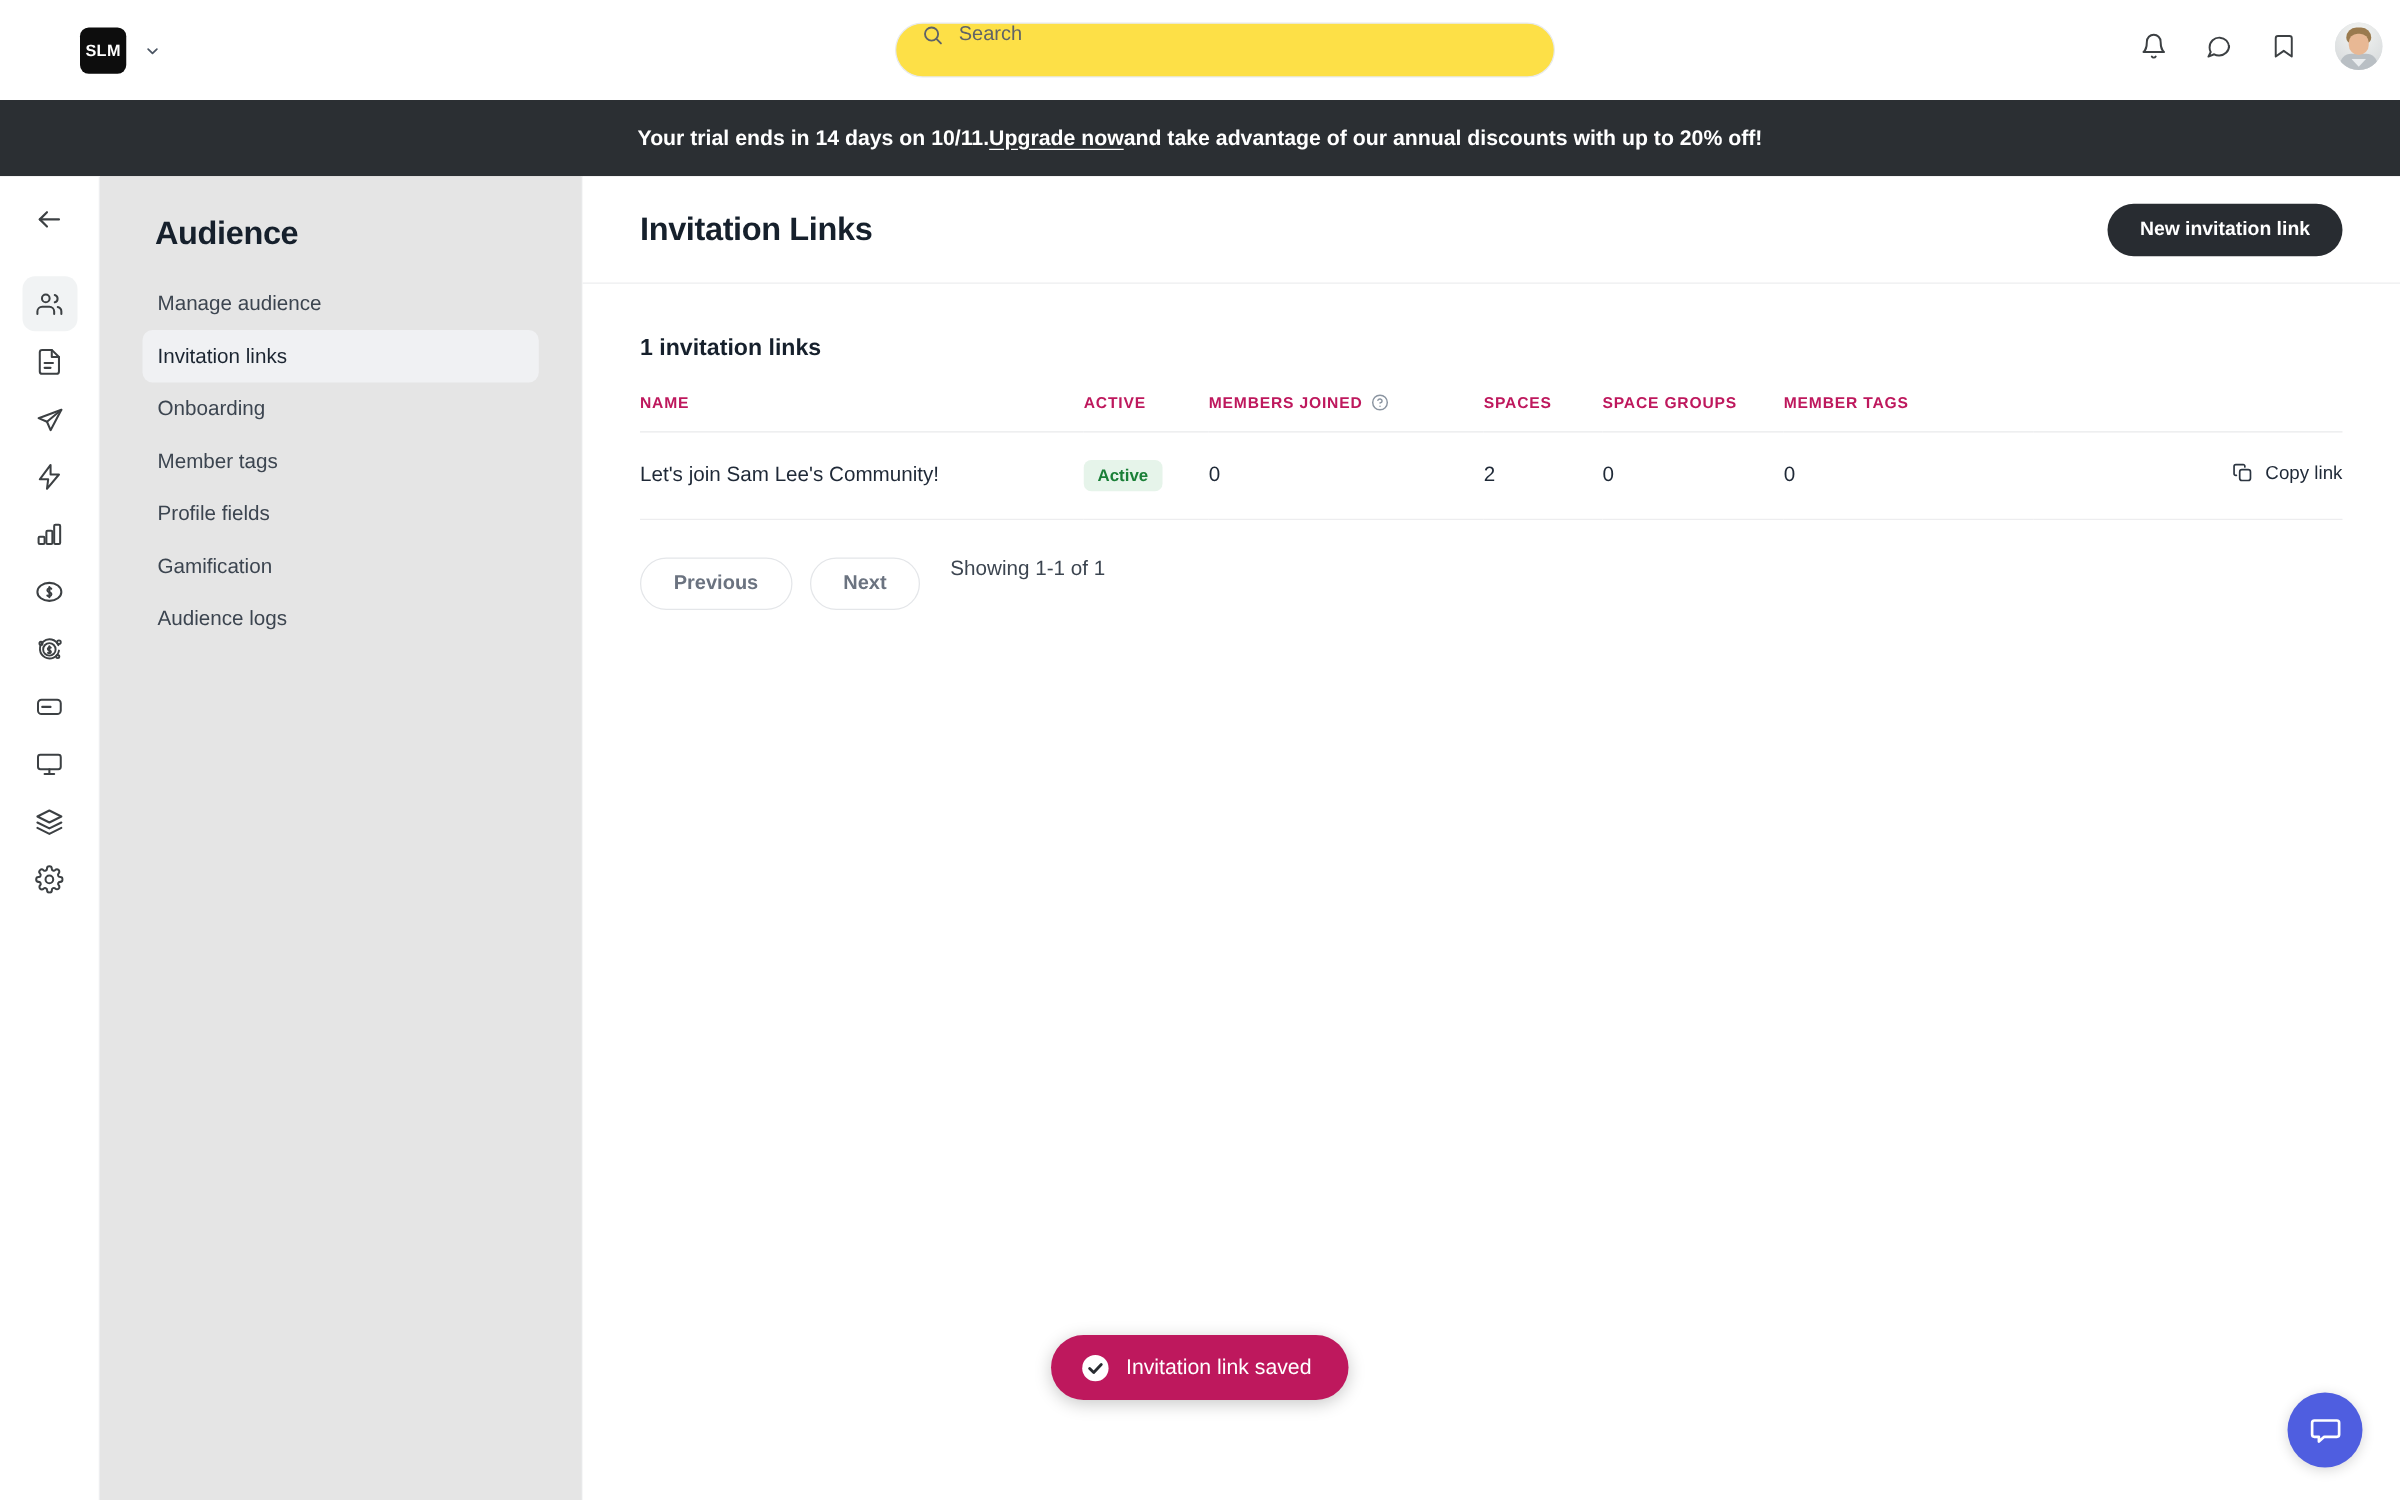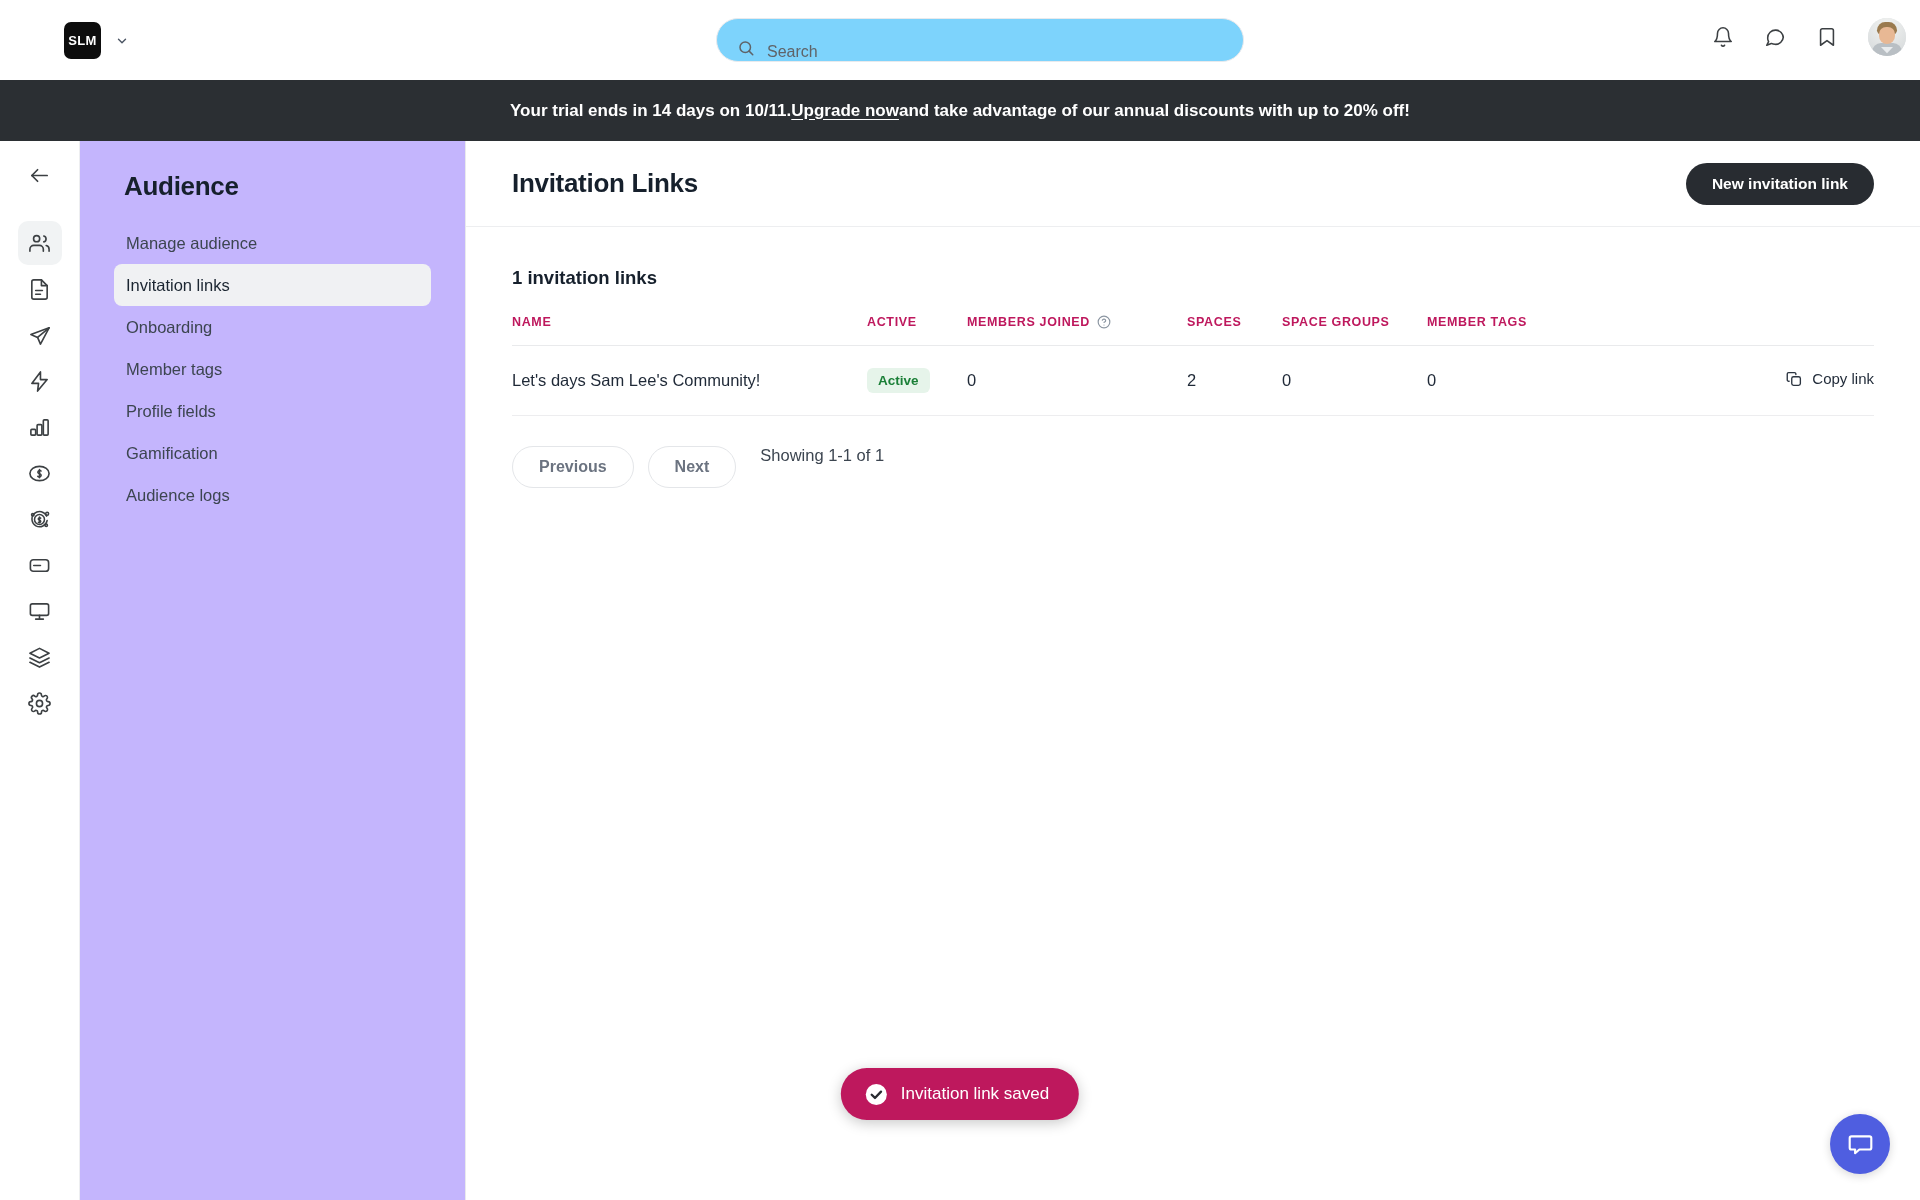--- a/index.html
+++ b/index.html
@@ -31,22 +31,22 @@
   }
   .chev-down { width: 14px; height: 14px; color: #4b5563; display:block; }
 
   .search-wrap {
     position: absolute; left: 696px; top: 18px;
     width: 528px; height: 44px;
   }
   .search-box {
     width: 100%; height: 100%;
     border: 1px solid #e8eaed; border-radius: 22px;
-    background: #7dd3fc;
-    display: flex; align-items: flex-end;
+    background: #fde047;
+    display: flex; align-items: flex-start;
     padding: 0 20px; gap: 12px;
     cursor: text;
   }
   .search-box svg { width: 18px; height: 18px; color: #5f6368; flex: none; }
   .search-ph { font-size: 16px; color: #5f6368; }
 
   .top-actions {
     position: absolute; right: 34px; top: 18px;
     display: flex; align-items: center; gap: 30px;
   }
@@ -91,21 +91,21 @@
     color: #3c4043; cursor: pointer; flex: none;
   }
   .rail-btn.active { background: #f1f3f4; }
   .rail-btn svg { width: 23px; height: 23px; display:block; }
   .rail-sp { height: 20px; }
 
   
   .subnav {
     position: absolute; top: 141px; left: 80px;
     width: 386px; height: 1059px;
-    background: #c4b5fd;
+    background: #e5e5e5;
     border-right: 1px solid #e9eaec;
     padding: 30px 34px 0 34px;
   }
   .subnav-title {
     font-size: 26px; font-weight: 700; color: #16202c;
     margin: 0 0 20px 10px; letter-spacing: -.3px;
   }
   .subnav-item {
     height: 42px; display: flex; align-items: center;
     padding: 0 12px; border-radius: 8px;
@@ -414,21 +414,21 @@
                 <span>SPACE GROUPS</span>
               </span></th>
           <th class="col-tags"><span class="th-inner">
                 <span>MEMBER TAGS</span>
               </span></th>
           <th class="col-act"></th>
         </tr>
       </thead>
       <tbody>
         <tr>
-          <td>Let's days Sam Lee's Community!</td>
+          <td>Let's join Sam Lee's Community!</td>
           <td><span class="badge-active">Active</span></td>
           <td>0</td>
           <td>2</td>
           <td>0</td>
           <td>0</td>
           <td class="copy-cell">
             <span class="copy-link">
               <span>
                 <svg viewBox="0 0 24 24" fill="none" stroke="currentColor" stroke-width="1.8" stroke-linecap="round" stroke-linejoin="round">
                     <rect x="9" y="9" width="11.5" height="11.5" rx="2.4"></rect>

